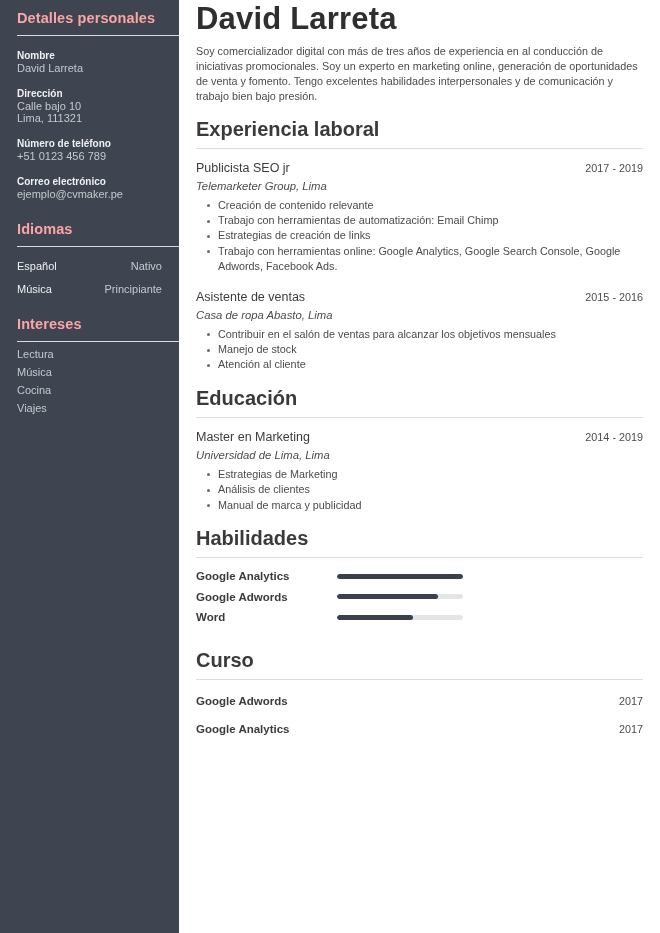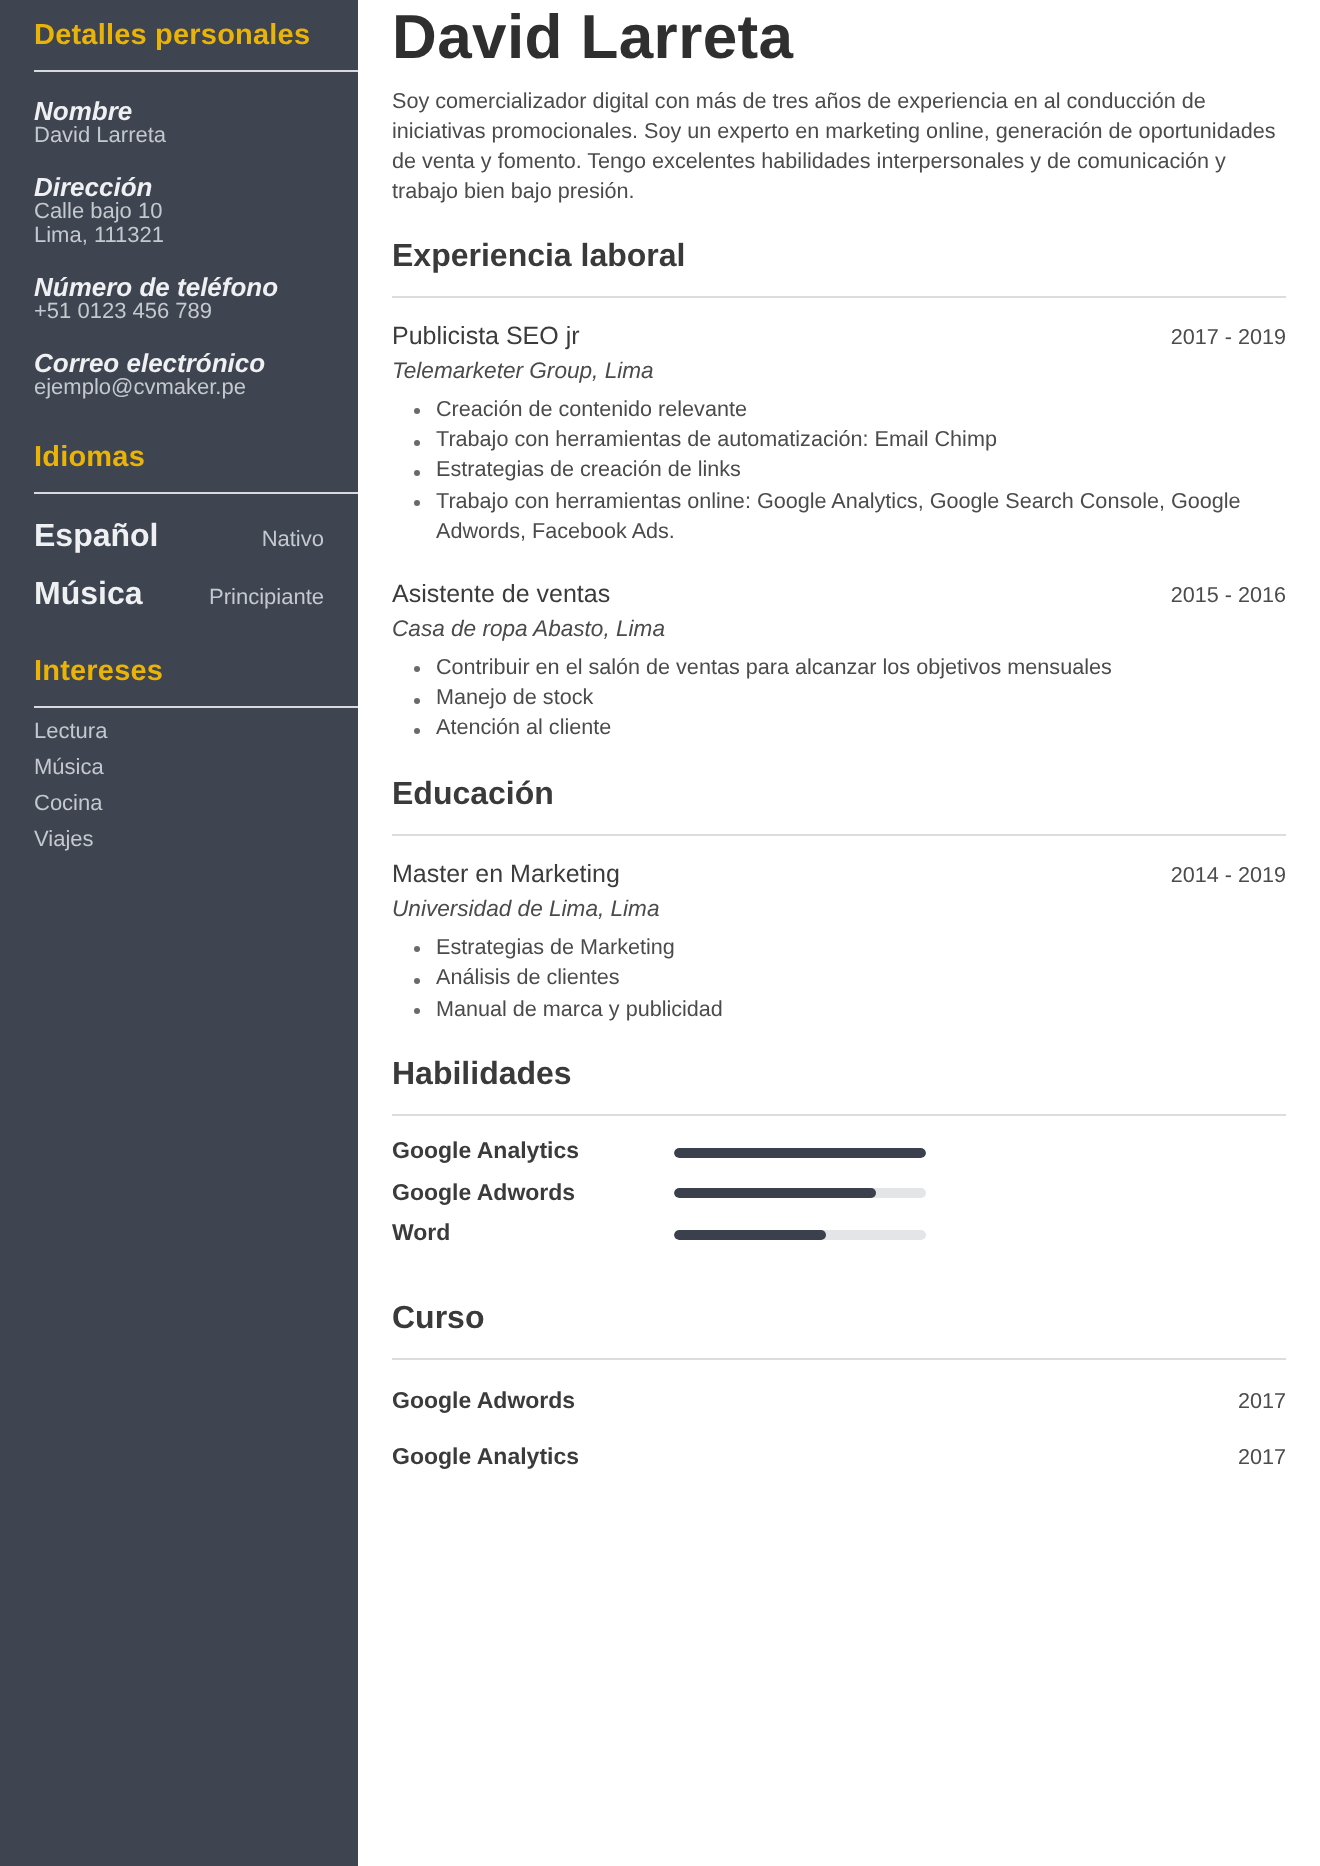--- a/index.html
+++ b/index.html
@@ -11,36 +11,36 @@
   }
 
   
   .sidebar {
     width: 179px; min-width: 179px; height: 100%;
     background: #3e4450; color: #f4f5f6;
     padding: 10px 17px 0 17px;
   }
   .side-section { margin-top: 21px; }
   .side-section:first-child { margin-top: 0; }
-  .side-title { font-size: 14.5px; font-weight: 700; color: #eab308; letter-spacing: 0.1px; }
+  .side-title { font-size: 14.5px; font-weight: 700; color: #fca5a5; letter-spacing: 0.1px; }
   .side-rule { border-top: 1px solid #e9ebee; opacity: 0.9; margin: 9px -17px 0 0; }
   .field { margin-top: 13px; }
-  .field-label { font-size: 13px; font-weight: 700; color: #eef0f2; line-height: 13px; font-style: italic; }
+  .field-label { font-size: 10px; font-weight: 700; color: #eef0f2; line-height: 13px; }
   .field-value { font-size: 11px; color: #c5c9cf; line-height: 12px; }
   .lang-row { display: flex; justify-content: space-between; align-items: baseline; margin-top: 11px; }
-  .lang-name { font-size: 16px; font-weight: 700; color: #eef0f2; }
+  .lang-name { font-size: 11px; font-weight: 400; color: #eef0f2; }
   .lang-level { font-size: 11px; color: #c5c9cf; }
   .interest { font-size: 11px; color: #c5c9cf; margin-top: 7px; line-height: 11px; }
   .interest:first-of-type { margin-top: 13px; }
 
   
   .main { flex: 1; padding: 0 17px 0 17px; background: #ffffff; }
   .cv-name { font-size: 31px; font-weight: 700; color: #2f2f2f; line-height: 38px; margin-top: 0; letter-spacing: 0.2px; }
   .summary { margin-top: 6px; font-size: 10.8px; color: #4b4b4b; line-height: 14.9px; }
-  .section-title { margin-top: 15px; font-size: 16px; font-weight: 700; color: #3a3a3a; line-height: 20px; }
+  .section-title { margin-top: 15px; font-size: 20px; font-weight: 700; color: #3a3a3a; line-height: 20px; }
   .section-rule { border: none; border-top: 1px solid #dcdcdc; margin-top: 9px; }
   .entry { margin-top: 12px; }
   .entry + .entry { margin-top: 15px; }
   .entry-head { display: flex; justify-content: space-between; align-items: baseline; }
   .entry-title { font-size: 12.5px; font-weight: 400; color: #3b3b3b; line-height: 15px; }
   .entry-dates { font-size: 10.8px; color: #4b4b4b; }
   .entry-subtitle { font-size: 11.3px; font-style: italic; color: #4b4b4b; margin-top: 4px; line-height: 13px; }
   .bullets { list-style: none; margin-top: 5px; }
   .bullets li {
     position: relative; padding-left: 22px;

